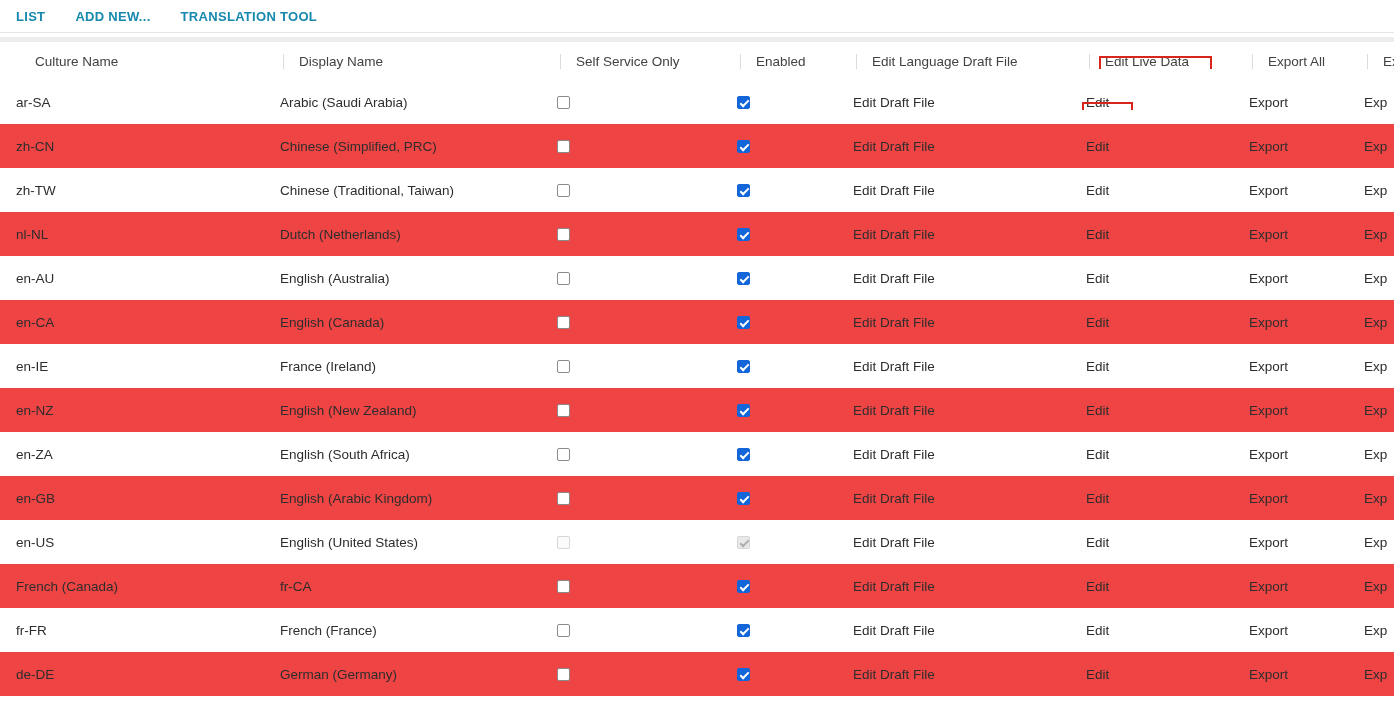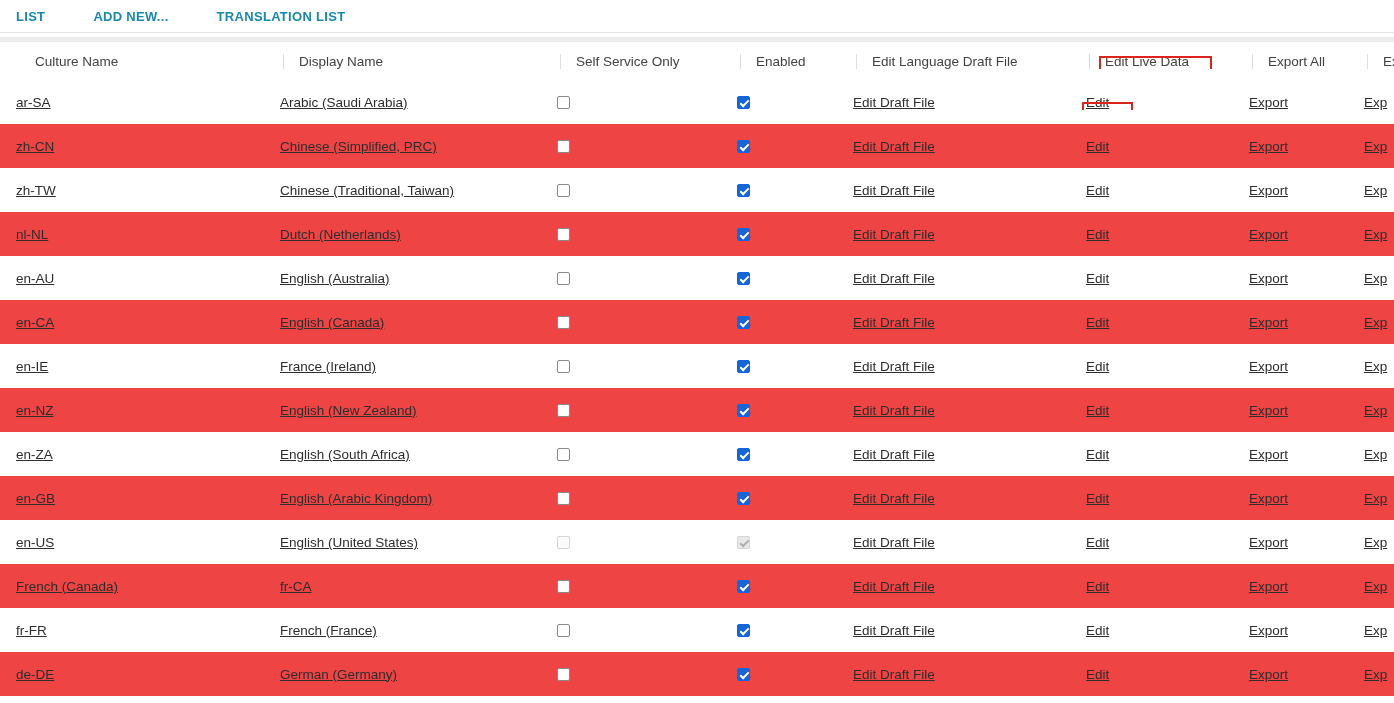--- a/index.html
+++ b/index.html
@@ -9,40 +9,40 @@
     color:#2f2f2f;
     width:1394px; height:703px;
     overflow:hidden;
   }
   .page { position:relative; width:1394px; height:703px; background:#fff; overflow:hidden; }
 
   
   .nav {
     height:33px;
     display:flex; align-items:center;
-    padding-left:16px; column-gap:48px;
+    padding-left:16px; column-gap:30px;
     border-bottom:1px solid #e4e4e4;
     background:#fff;
   }
   .nav a {
     font-size:13px; font-weight:bold; letter-spacing:.3px;
     color:#1789ae; text-decoration:none; cursor:pointer;
     white-space:nowrap;
   }
   .band { margin-top:4px; height:5px; background:#ededed; }
 
   
   .grid { width:1394px; }
   .hrow, .row {
     display:grid;
     grid-template-columns:264px 277px 180px 116px 233px 163px 115px minmax(0,1fr);
     align-items:center;
   }
   .hrow { height:38px; }
-  .row { height:44px; background:#fff;text-decoration:underline; }
+  .row { height:44px; background:#fff; }
   .row.alt { background:#ef4444; }
   .cell { padding-left:16px; font-size:13.5px; overflow:hidden; white-space:nowrap; position:relative; }
   .hrow .cell { color:#424242;margin-left:19px; }
   .row .cell { color:#2d2d2d; }
   .hrow .cell.tick::before {
     content:""; position:absolute; left:0; top:50%; transform:translateY(-50%);
     width:1px; height:18px; background:#dcdcdc;
   }
   .link { cursor:pointer; }
 
@@ -69,21 +69,21 @@
   .hl-cell   { left:12px; top:7px;  width:51px;  height:30px; }
 </style>
 </head>
 <body>
 
 <div class="page">
 
   <div class="nav">
     <a>LIST</a>
     <a>ADD NEW...</a>
-    <a>TRANSLATION LIST</a>
+    <a>TRANSLATION TOOL</a>
   </div>
   <div class="band"></div>
 
   <div class="grid">
     <div class="hrow">
       <div class="cell">Culture Name</div>
       <div class="cell tick">Display Name</div>
       <div class="cell tick">Self Service Only</div>
       <div class="cell tick">Enabled</div>
       <div class="cell tick">Edit Language Draft File</div>

